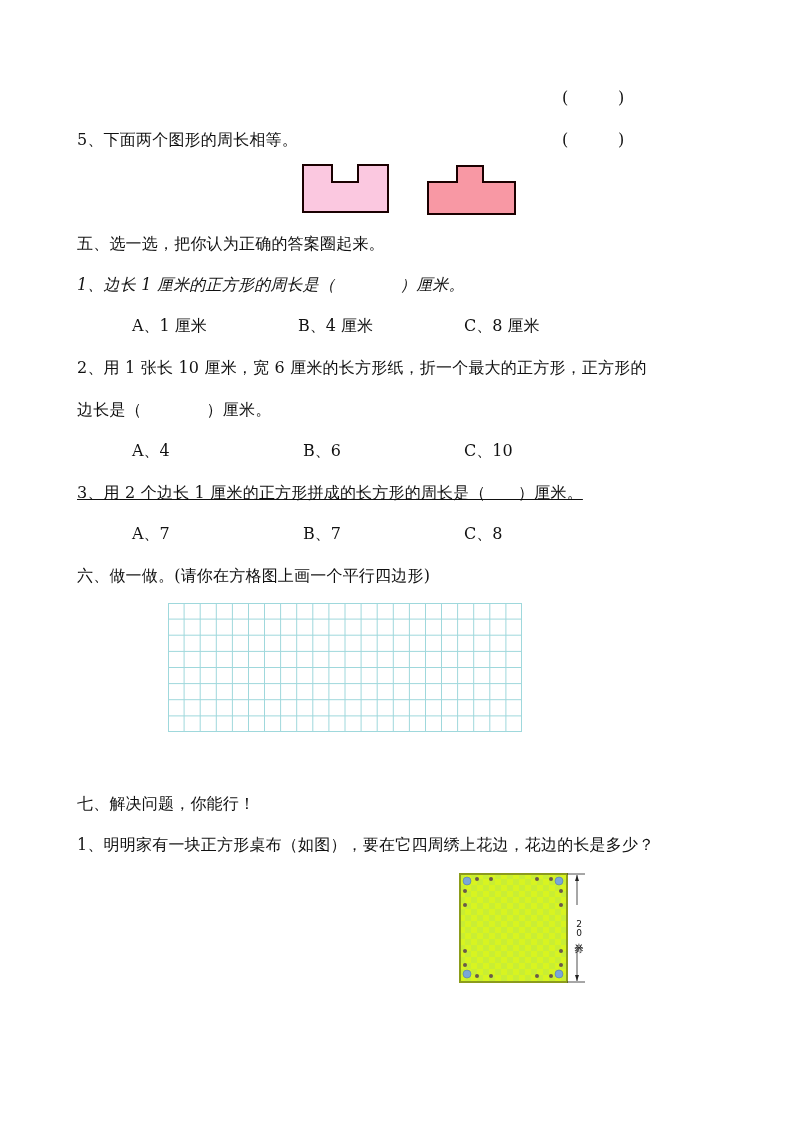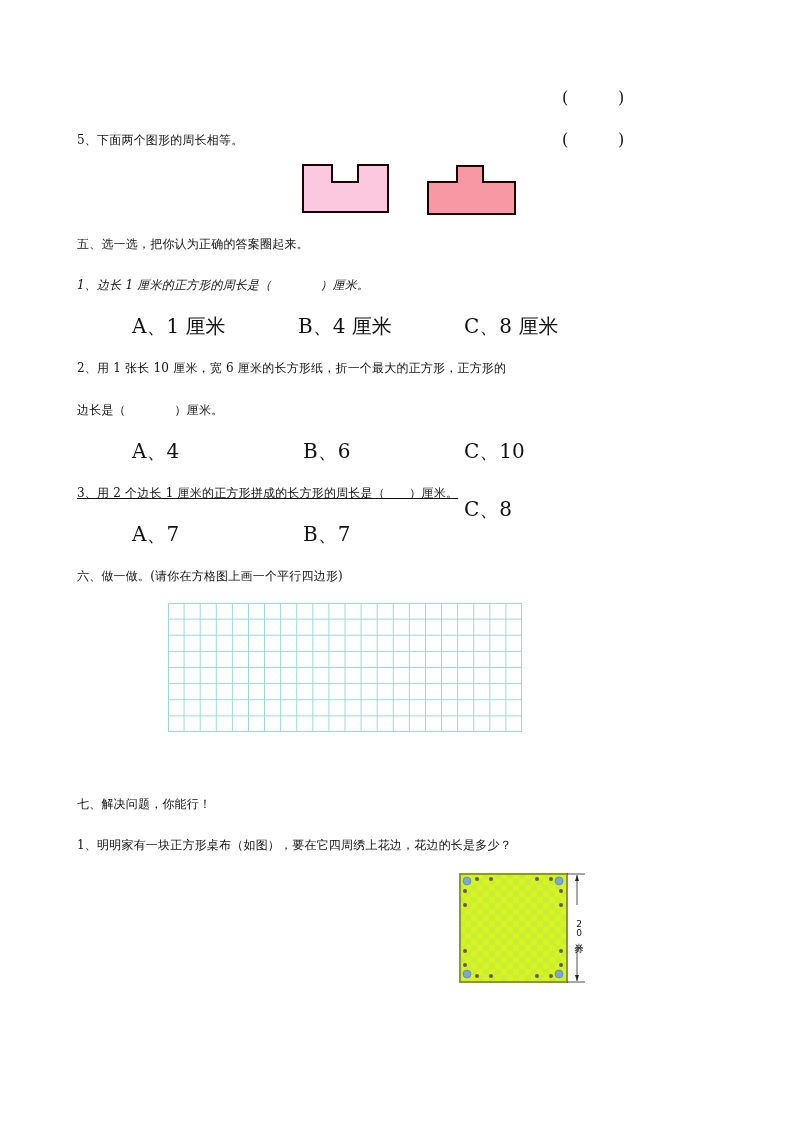--- a/index.html
+++ b/index.html
@@ -12,33 +12,33 @@
       height: 1122px;
       position: relative;
       overflow: hidden;
       font-family: "DejaVu Serif", "Liberation Serif", serif;
       color: #111111;
       font-size: 16px;
     }
     .line {
       position: absolute;
       white-space: nowrap;
-      font-size: 12px;
+      font-size: 16px;
       line-height: 20px;
       letter-spacing: 0.2px;
     }
     .bracket {
       position: absolute;
       font-size: 16px;
       line-height: 20px;
     }
     .opt {
       position: absolute;
       white-space: nowrap;
-      font-size: 20px;
+      font-size: 16px;
       line-height: 20px;
     }
     .shape { position: absolute; }
     .grid {
       position: absolute;
       left: 168px;
       top: 603px;
       width: 354px;
       height: 129px;
     }
@@ -91,21 +91,21 @@
 
 <div class="line" style="left:77px; top:358px;">2、用 1 张长 10 厘米，宽 6 厘米的长方形纸，折一个最大的正方形，正方形的</div>
 <div class="line" style="left:77px; top:400px;font-family:Liberation Serif, serif;">边长是（　　　　）厘米。</div>
 <span class="opt" style="left:132px; top:441px;">A、4</span>
 <span class="opt" style="left:303px; top:441px;">B、6</span>
 <span class="opt" style="left:464px; top:441px;">C、10</span>
 
 <div class="line" style="left:77px; top:483px;text-decoration:underline;">3、用 2 个边长 1 厘米的正方形拼成的长方形的周长是（　　）厘米。</div>
 <span class="opt" style="left:132px; top:524px;">A、7</span>
 <span class="opt" style="left:303px; top:524px;">B、7</span>
-<span class="opt" style="left:464px; top:499px;">C、8</span>
+<span class="opt" style="left:464px; top:524px;">C、8</span>
 
 <div class="line" style="left:77px; top:566px;">六、做一做。(请你在方格图上画一个平行四边形)</div>
 
 <svg class="grid" width="354" height="129" viewBox="0 0 354 129">
   <g stroke="#9fd8dc" stroke-width="1" fill="none">
     <rect x="0.5" y="0.5" width="353" height="128"></rect>
     <line x1="16.1" y1="0" x2="16.1" y2="129"></line>
     <line x1="32.2" y1="0" x2="32.2" y2="129"></line>
     <line x1="48.3" y1="0" x2="48.3" y2="129"></line>
     <line x1="64.4" y1="0" x2="64.4" y2="129"></line>

